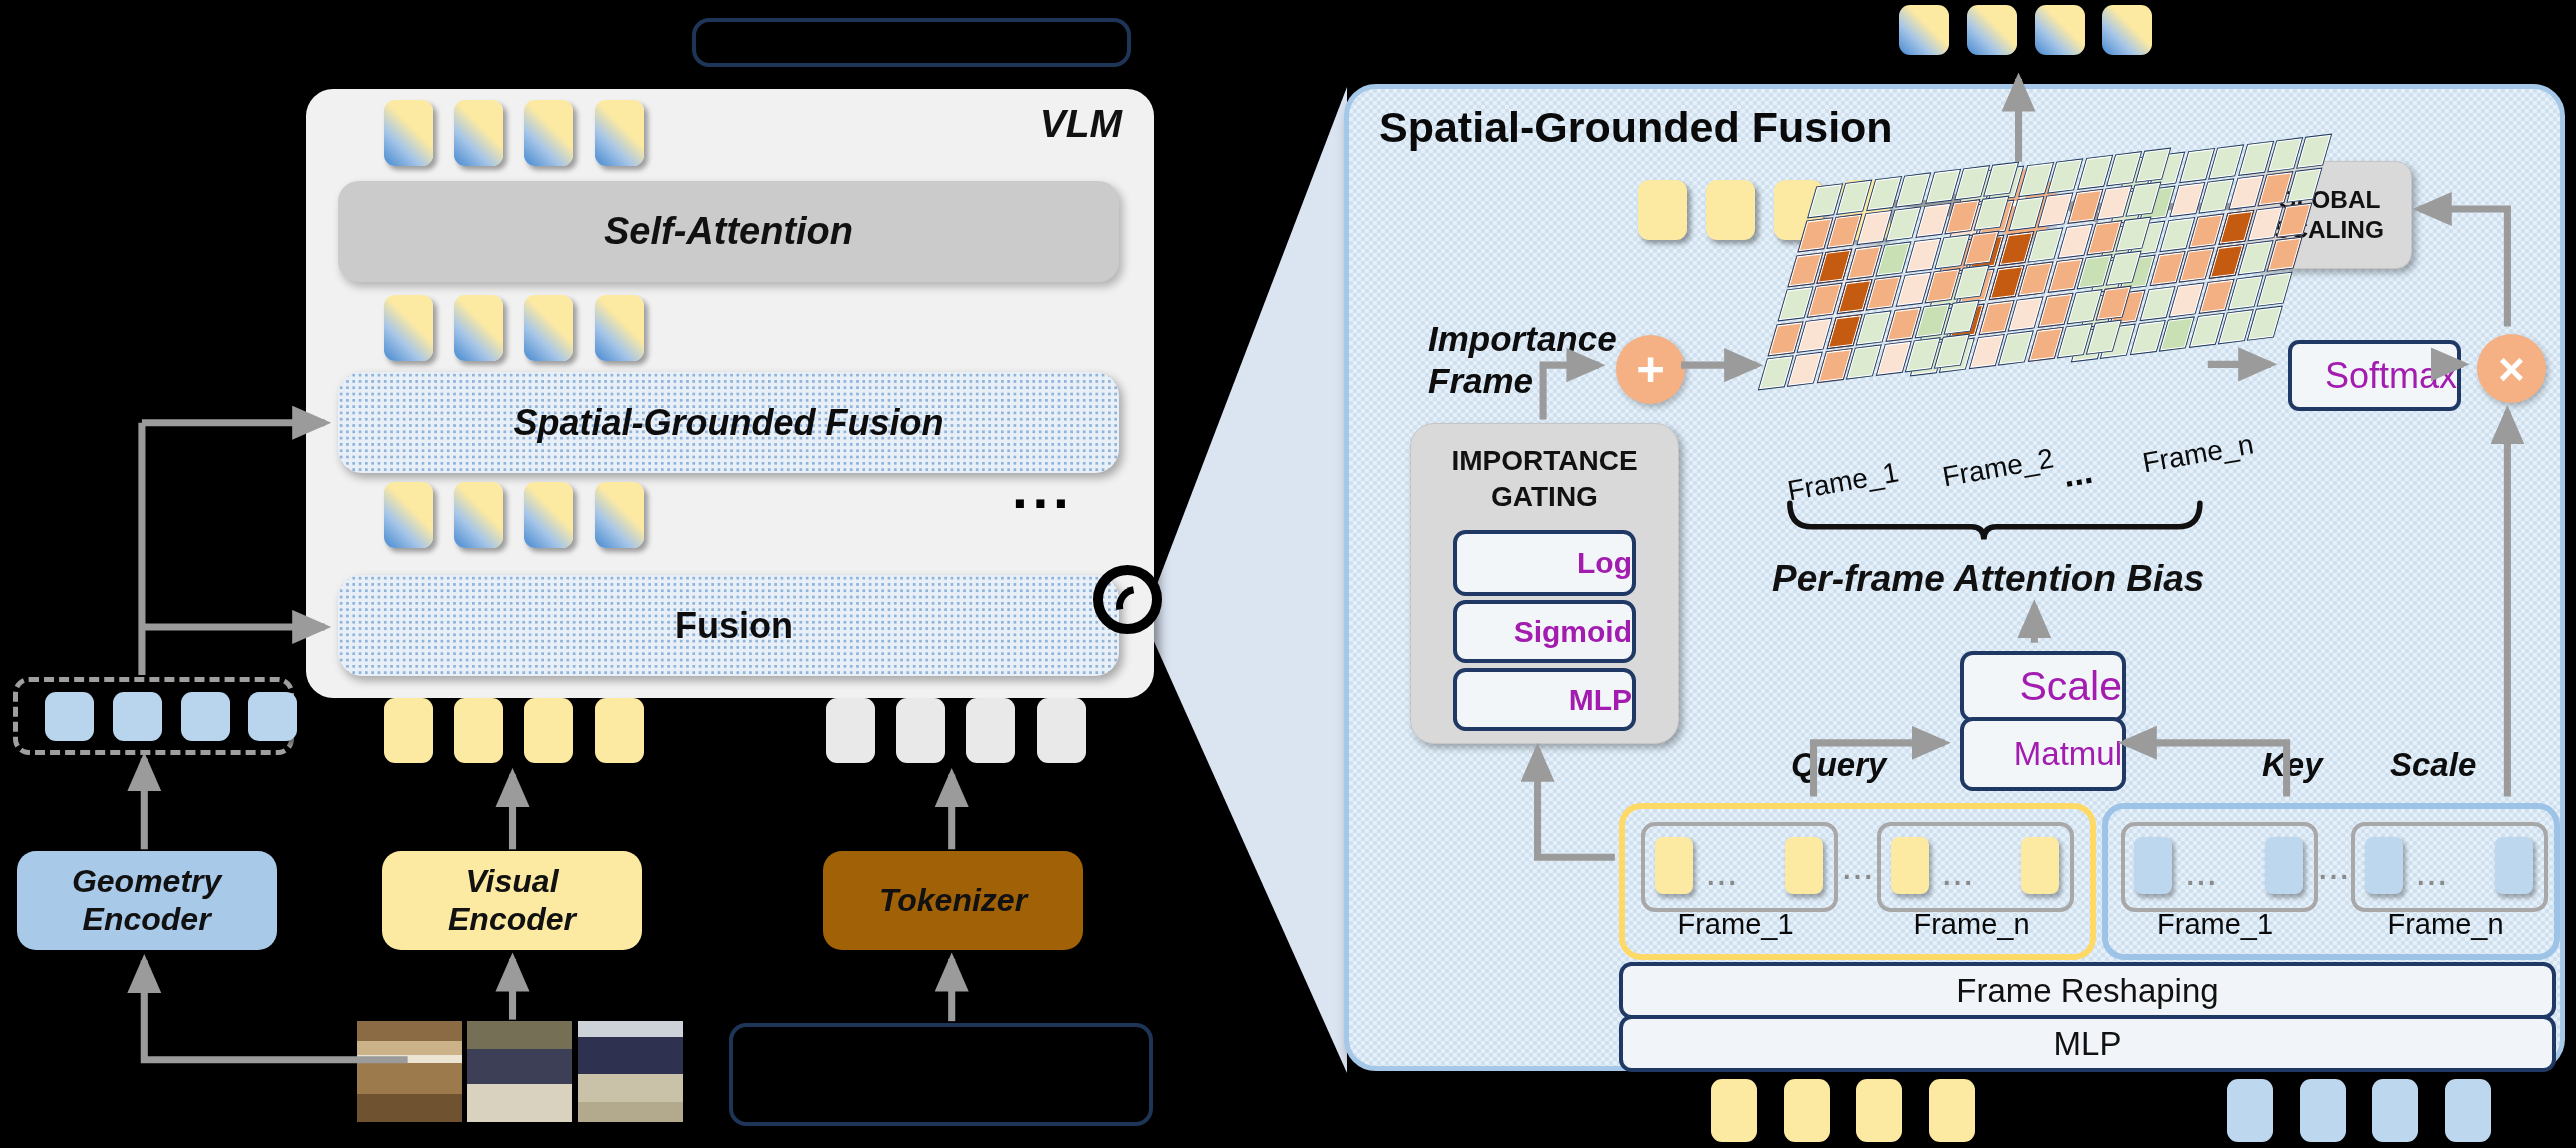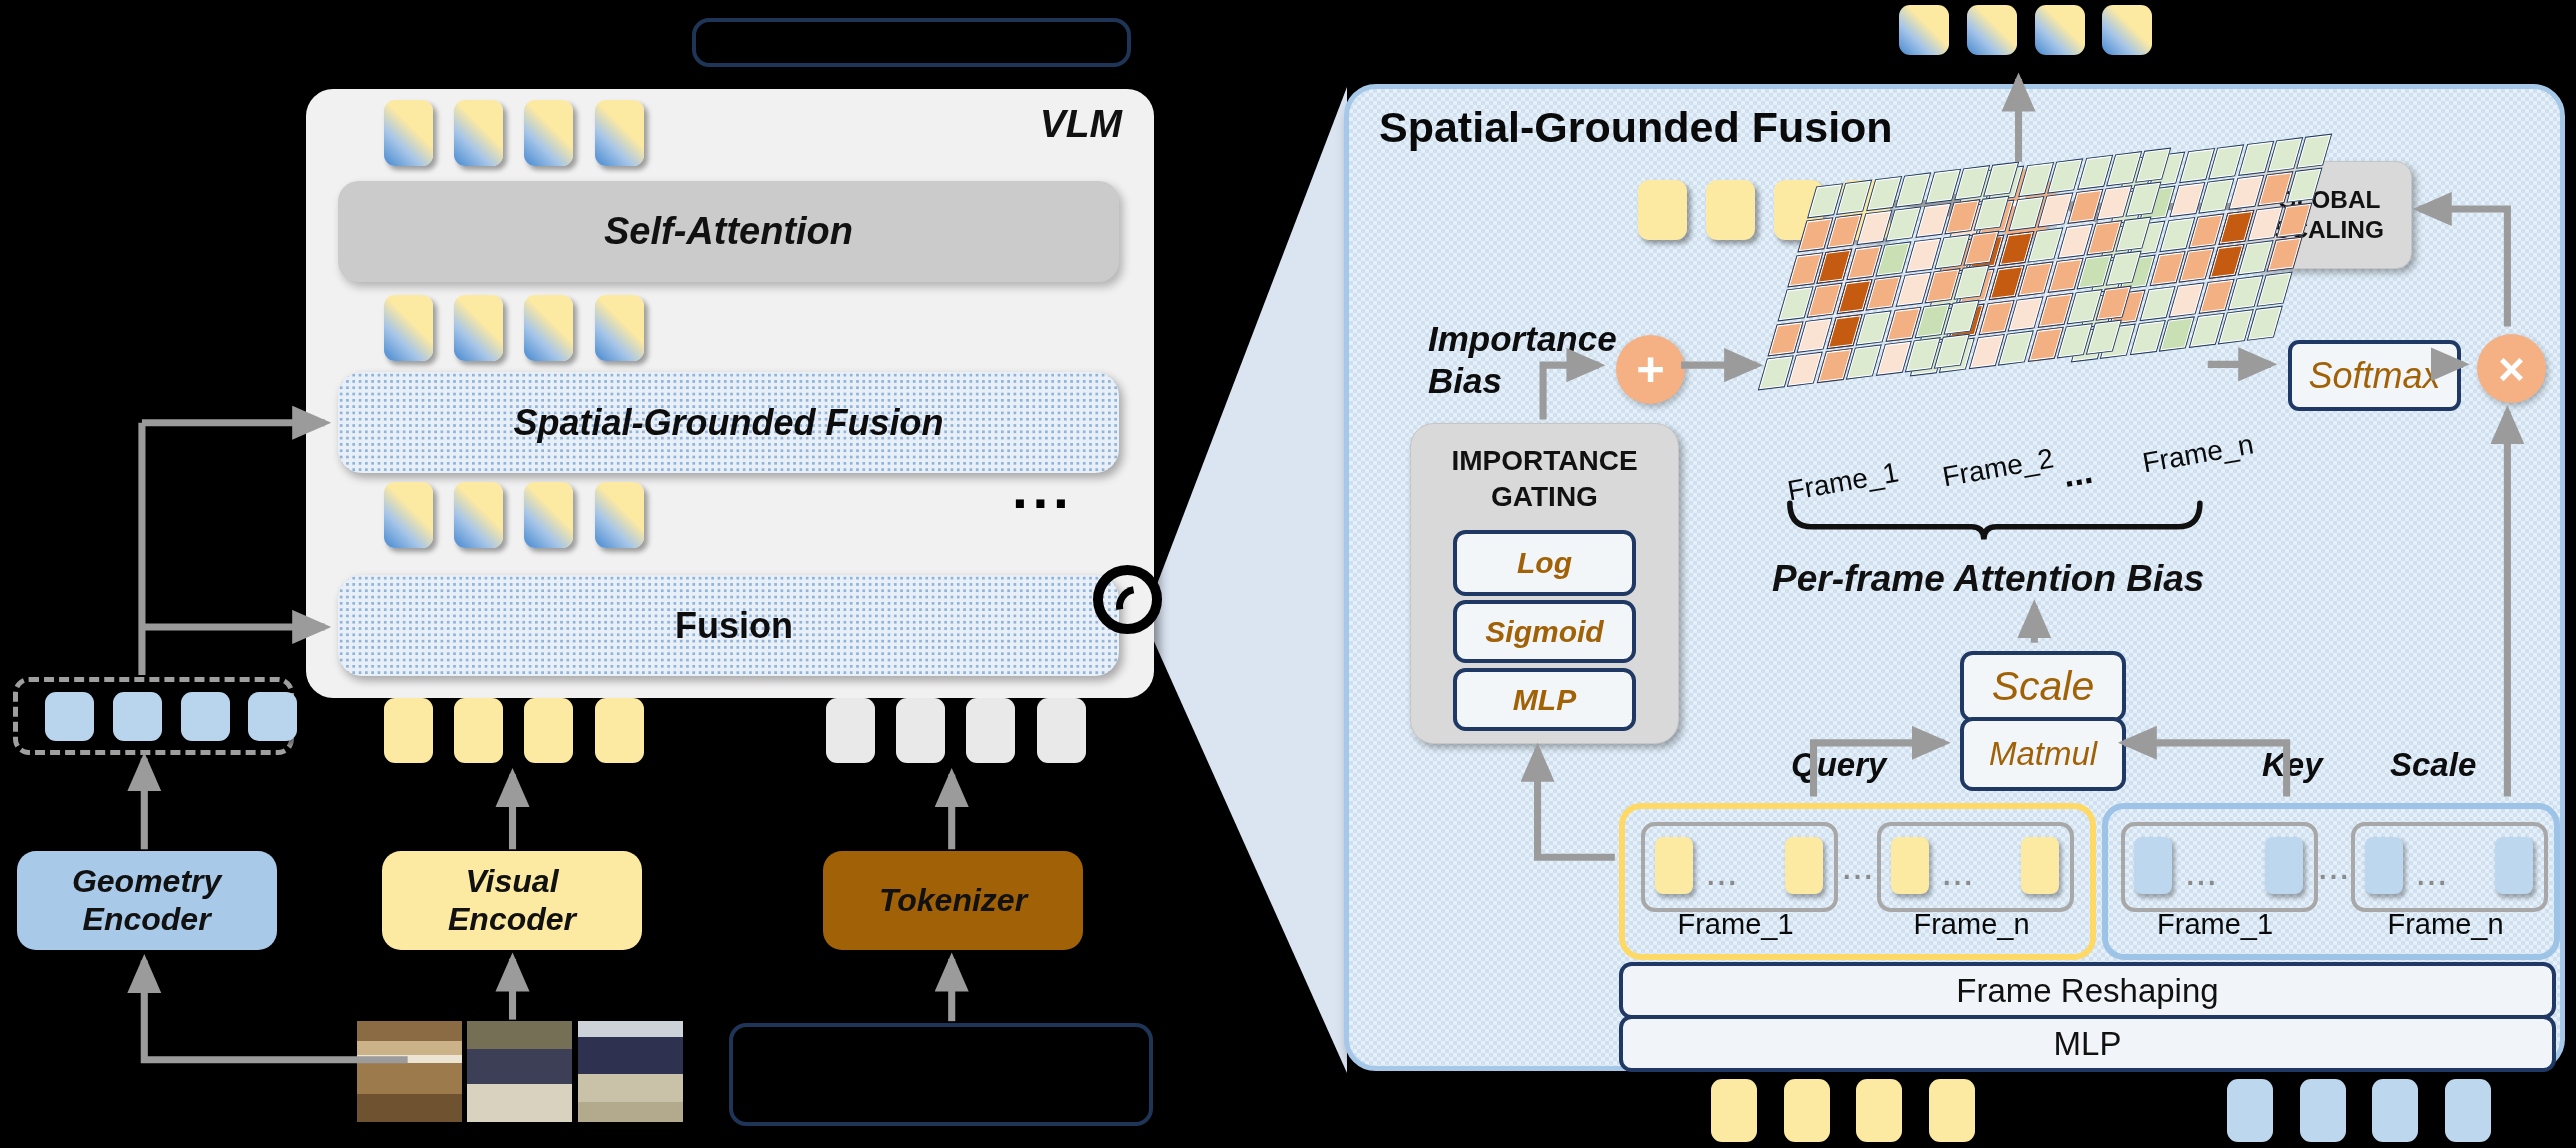--- a/index.html
+++ b/index.html
@@ -38,21 +38,21 @@
          background-image:linear-gradient(45deg,rgba(255,255,255,.5) 25%,transparent 25%,transparent 75%,rgba(255,255,255,.5) 75%),
                           linear-gradient(45deg,rgba(255,255,255,.5) 25%,transparent 25%,transparent 75%,rgba(255,255,255,.5) 75%);
          background-size:8px 8px;background-position:0 0,4px 4px;
          border:5.5px solid #a6c8e8;border-radius:32px;box-shadow:6.3px 8px 12.6px rgba(0,0,0,.5);}
   .panel-title{font-size:43px;font-weight:bold;color:#0a0a0a;}
   .op-circle{border-radius:50%;background:#f5b183;display:flex;align-items:center;justify-content:center;
              color:#fff;font-size:49px;font-weight:bold;box-shadow:2.4px 3.2px 6.3px rgba(0,0,0,.25);line-height:1;}
   .gray-card{background:#d9d9d9;border:1.6px solid #c6c6c6;border-radius:16px;display:flex;flex-direction:column;
              align-items:center;justify-content:center;font-weight:bold;box-shadow:3.2px 4px 7px rgba(0,0,0,.3);}
   .navy-btn{background:#f3f6f9;border:4px solid #1f3864;border-radius:12.6px;display:flex;align-items:center;
-            justify-content:center;font-size:30px;color:#a16207;font-style:italic;}
+            justify-content:flex-end;font-size:30px;color:#a21caf;}
   .ital-label{font-style:italic;font-weight:600;font-size:35px;color:#0d0d0d;line-height:1.2;}
   .att-grid{position:absolute;display:grid;grid-template-columns:repeat(7,27px);grid-auto-rows:32px;gap:2.4px;
             transform:skew(-16deg,-7deg);}
   .att-cell{border:1.6px solid #1f3864;box-shadow:inset 0 0 0 1.2px #fff;}
   .gridlabel{position:absolute;font-size:28px;color:#0a0a0a;transform:rotate(-10deg);white-space:nowrap;}
   .frame-container{position:absolute;border-radius:22px;}
   .subframe{position:absolute;border:4px solid #a8a8a8;border-radius:14px;height:82px;width:189px;top:12.6px;}
   .stok{position:absolute;top:11px;width:38px;height:57px;border-radius:8px;box-shadow:2.4px 3.2px 4.7px rgba(0,0,0,.3);}
   .sdots{position:absolute;top:35px;color:#8a8a8a;font-size:27px;font-weight:bold;letter-spacing:3.2px;}
   .flabel{position:absolute;top:99px;font-size:29px;color:#0a0a0a;width:189px;text-align:center;}
@@ -169,21 +169,21 @@
       <span>+</span>
     </div>
 
     <div class="abs gray-card" style="left:897px;top:72px;width:164px;height:106px;font-size:24.4px;line-height:1.25;">
       <span>GLOBAL</span>
       <span>SCALING</span>
     </div>
 
     <div class="abs ital-label" style="left:79px;top:229px;">
       <div>Importance</div>
-      <div>Bias</div>
+      <div>Frame</div>
     </div>
     <div class="abs op-circle" style="left:267px;top:246px;width:69px;height:69px;">
       <span>+</span>
     </div>
 
     <div class="abs gray-card" style="left:61px;top:334px;width:267px;height:319px;border-radius:24px;justify-content:flex-start;">
       <div style="font-size:28px;line-height:1.3;text-align:center;margin-top:19px;">
         <div>IMPORTANCE</div>
         <div>GATING</div>
       </div>

